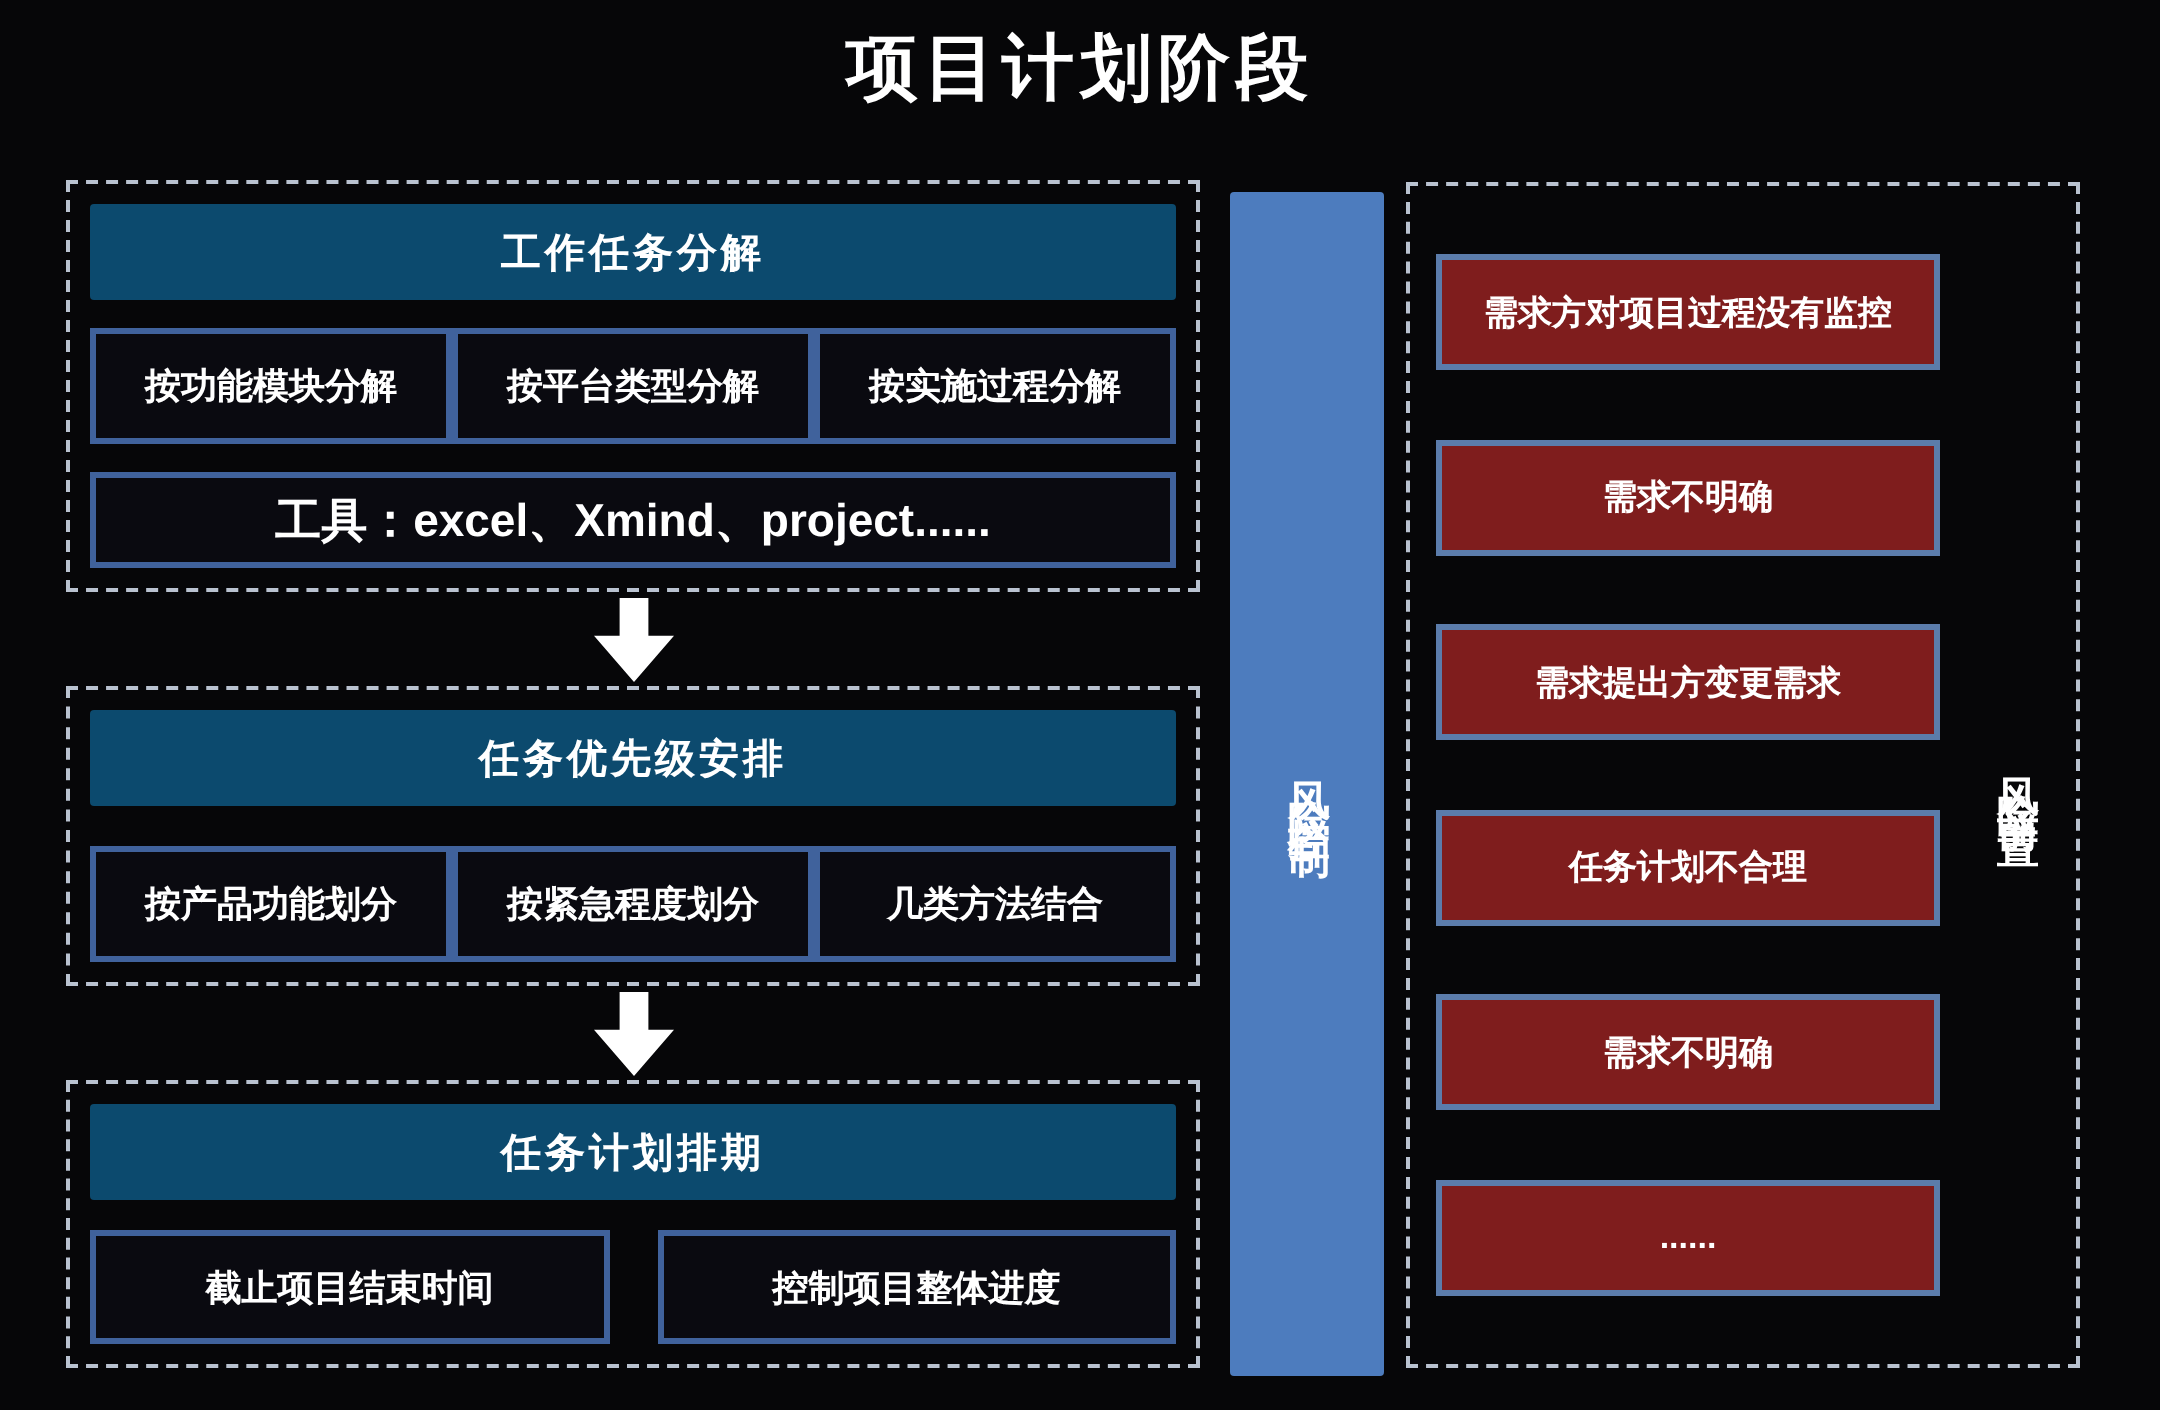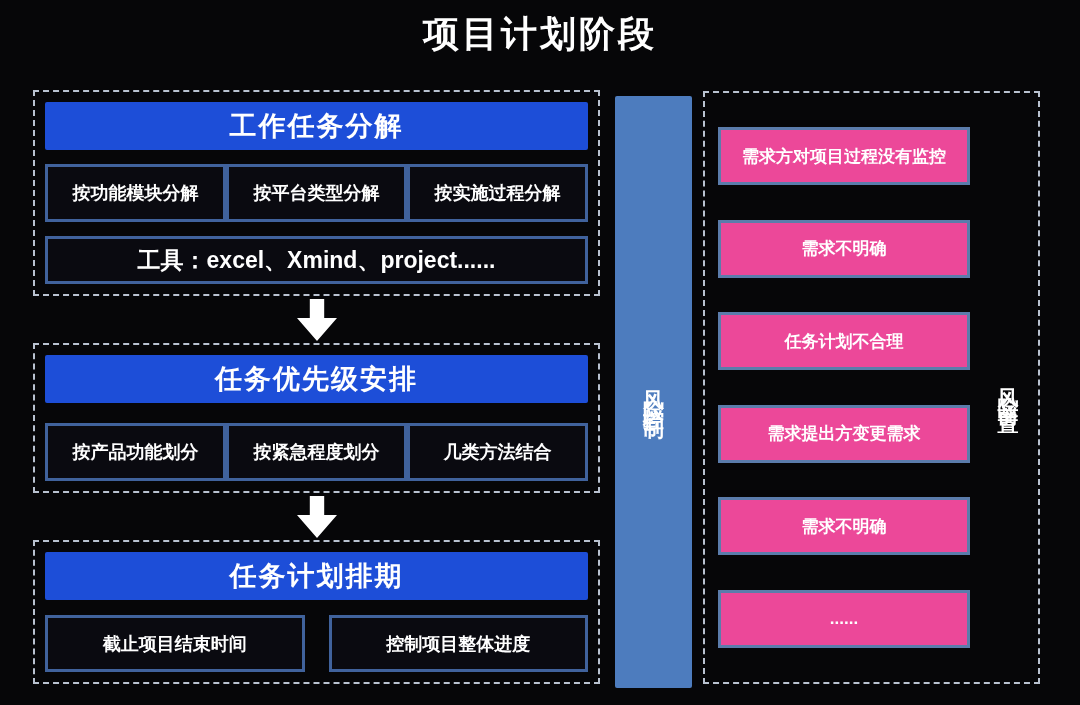--- a/index.html
+++ b/index.html
@@ -16,22 +16,22 @@
   
   .panel {
     position:absolute; border:2px dashed #b9c2d0; box-sizing:border-box;
     display:flex; flex-direction:column; justify-content:space-between;
     padding:10px;
   }
   .sec1 { left:33px; top:90px;  width:567px; height:206px; }
   .sec2 { left:33px; top:343px; width:567px; height:150px; }
   .sec3 { left:33px; top:540px; width:567px; height:144px;justify-content:space-between; }
   .hdr {
-    height:48px; flex:0 0 48px; background:#1d4ed8; border-radius:2px;
-    color:#ffffff; font-size:27px; font-weight:bold; letter-spacing:2px;
+    height:48px; flex:0 0 48px; background:#0c4a6e; border-radius:2px;
+    color:#ffffff; font-size:20px; font-weight:bold; letter-spacing:2px;
     display:flex; align-items:center; justify-content:center;
   }
   .row { display:flex; flex:0 0 58px; }
   .row.two { gap:24px; flex-basis:57px; }
   .item {
     border:3px solid #40629c; background:#0a0a10; box-sizing:border-box;
     color:#ffffff; font-size:18px; font-weight:bold;
     display:flex; align-items:center; justify-content:center;
     text-align:center;
   }
@@ -57,21 +57,21 @@
   
   .rpanel {
     position:absolute; left:703px; top:91px; width:337px; height:593px;
     border:2px dashed #b9c2d0; box-sizing:border-box;
   }
   .rcol {
     position:absolute; left:13px; top:0; bottom:0; width:252px;
     display:flex; flex-direction:column; justify-content:space-evenly;
   }
   .ritem {
-    height:58px; flex:0 0 58px; border:3px solid #5b7cab; background:#ec4899;
+    height:58px; flex:0 0 58px; border:3px solid #5b7cab; background:#7f1d1d;
     box-sizing:border-box; color:#ffffff; font-size:17px; font-weight:bold;
     display:flex; align-items:center; justify-content:center; text-align:center;
   }
   .rlabel {
     position:absolute; right:16px; top:50%; transform:translateY(-50%);
     letter-spacing:8px;
   }
 </style>
 </head>
 <body>
@@ -112,21 +112,21 @@
   </section>
 
   <div class="vbar">
     <span class="vtext">风险控制</span>
   </div>
 
   <section class="rpanel">
     <div class="rcol">
       <div class="ritem">需求方对项目过程没有监控</div>
       <div class="ritem">需求不明确</div>
+      <div class="ritem">需求提出方变更需求</div>
       <div class="ritem">任务计划不合理</div>
-      <div class="ritem">需求提出方变更需求</div>
       <div class="ritem">需求不明确</div>
       <div class="ritem">......</div>
     </div>
     <span class="vtext rlabel">风险前置</span>
   </section>
 
 </div>
 
 </body></html>

